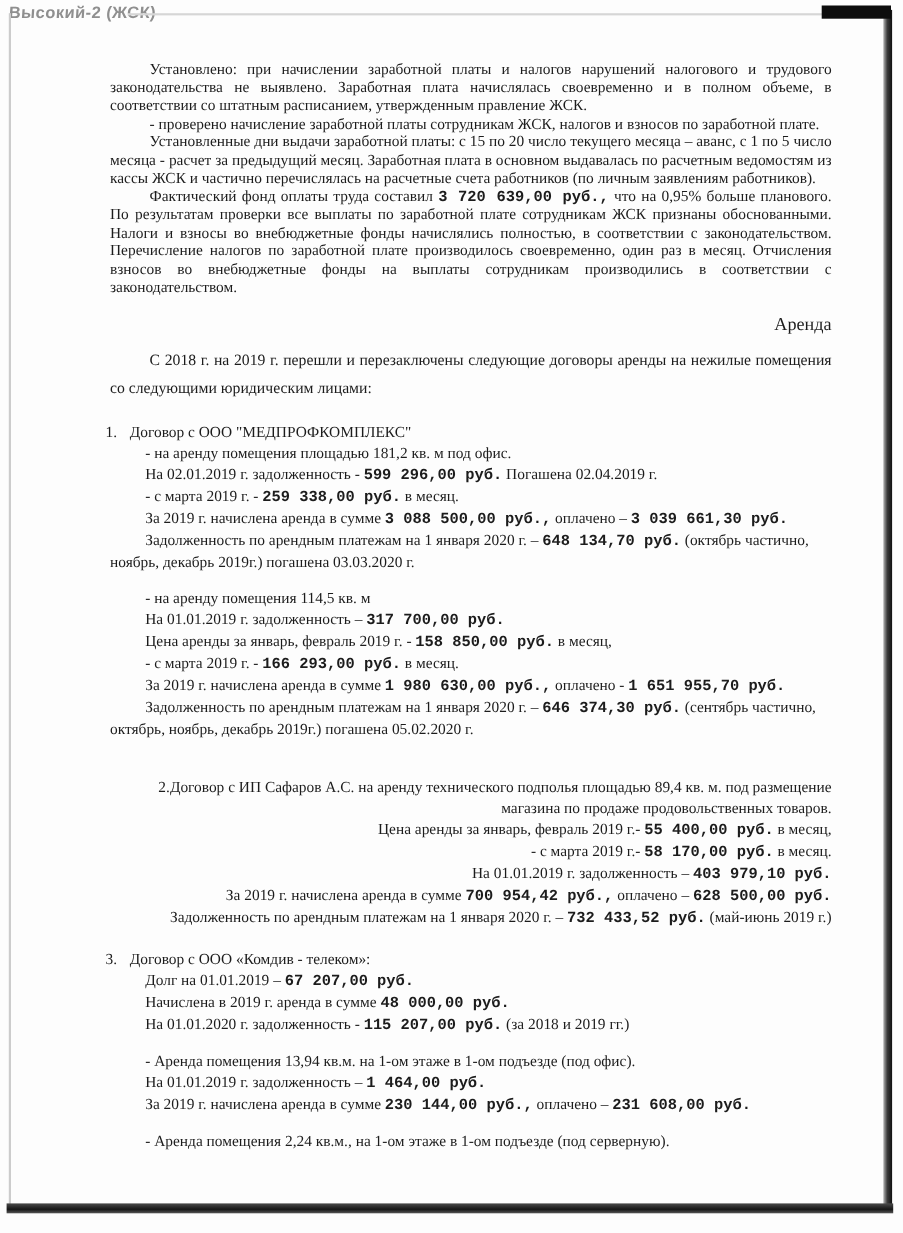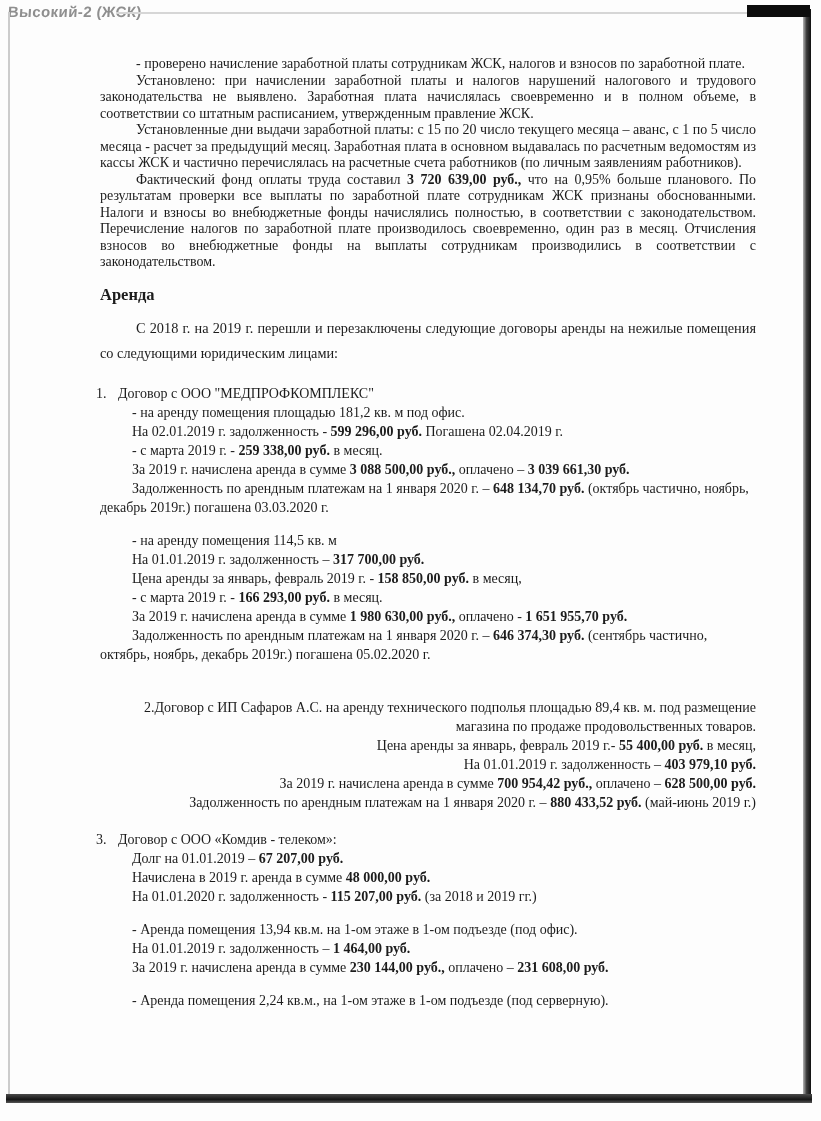--- a/index.html
+++ b/index.html
@@ -20,47 +20,47 @@
   .b-left   { position:absolute; top:12px; left:8px;  width:2px;  height:1084px; background:#cccccc; }
   .b-right  { position:absolute; top:9px;  left:803px; width:8px; height:1088px;
               background:linear-gradient(to right,#b5b5b5,#3c3c3c 45%,#0f0f0f); }
   .b-bottom { position:absolute; top:1094px; left:6px; width:806px; height:9px;
               background:linear-gradient(to bottom,#4a4a4a,#161616 60%,#555555); }
   .corner   { position:absolute; top:5px; left:747px; width:63px; height:12px; background:#0d0d0d; }
 
   .content { position:absolute; top:56px; left:100px; width:656px; }
 
   .para { margin:0; font-size:14px; line-height:16.5px; text-align:justify; text-indent:36px; }
-  .heading { margin:14px 0 11px 0; text-align:left; font-size:16.5px; font-weight:bold; }
+  .heading { margin:14px 0 11px 0; text-align:right; font-size:16.5px; font-weight:normal; }
   .intro { margin:0 0 18px 0; font-size:14.3px; line-height:25px; text-indent:36px; text-align:justify;font-family:Liberation Serif, serif; }
 
   .contract { font-size:14px; line-height:19px; }
   .contract.second { margin-top:34px;text-align:right; }
   .contract.third  { margin-top:18px; }
   .ctitle { text-indent:0; }
   .cnum { display:inline-block; min-width:22px; margin-left:-4px; }
   .cline { text-indent:32px; }
   .gap { height:14px; }
-  .b { font-weight:bold; }
+  .b { font-weight:bold;font-family:Liberation Mono, monospace; }
 </style>
 </head>
 <body>
 
 <div class="scan">
   <div class="page-label">Высокий-2 (ЖСК)</div>
 
   <div class="b-top"></div>
   <div class="b-left"></div>
   <div class="b-right"></div>
   <div class="b-bottom"></div>
   <div class="corner"></div>
 
   <div class="content">
+    <p class="para"><span>Установлено: при начислении заработной платы и налогов нарушений налогового и трудового законодательства не выявлено. Заработная плата начислялась своевременно и в полном объеме, в соответствии со штатным расписанием, утвержденным правление ЖСК.</span></p>
     <p class="para"><span>- проверено начисление заработной платы сотрудникам ЖСК, налогов и взносов по заработной плате.</span></p>
-    <p class="para"><span>Установлено: при начислении заработной платы и налогов нарушений налогового и трудового законодательства не выявлено. Заработная плата начислялась своевременно и в полном объеме, в соответствии со штатным расписанием, утвержденным правление ЖСК.</span></p>
     <p class="para"><span>Установленные дни выдачи заработной платы: с 15 по 20 число текущего месяца – аванс,  с 1 по 5 число месяца - расчет за предыдущий месяц. Заработная плата в основном выдавалась по расчетным ведомостям из кассы ЖСК и  частично перечислялась на расчетные счета работников (по личным заявлениям работников).</span></p>
     <p class="para"><span>Фактический фонд оплаты труда составил </span><span class="b">3 720 639,00 руб.,</span><span> что на 0,95% больше планового. По результатам проверки все выплаты по заработной плате сотрудникам ЖСК признаны обоснованными. Налоги и взносы во внебюджетные фонды начислялись полностью, в соответствии с законодательством. Перечисление налогов по заработной плате производилось своевременно, один раз в месяц. Отчисления взносов во внебюджетные фонды на выплаты сотрудникам производились в соответствии с законодательством.</span></p>
 
     <h2 class="heading">Аренда</h2>
 
     <p class="intro"><span>С 2018 г. на 2019 г. перешли и перезаключены следующие договоры аренды на нежилые помещения со следующими юридическим лицами:</span></p>
 
     <div class="contract">
       <div class="ctitle">
         <span class="cnum">1.</span><span><span>Договор с ООО "МЕДПРОФКОМПЛЕКС"</span></span>
@@ -77,23 +77,24 @@
       <div class="cline"><span>- с марта 2019 г. - </span><span class="b">166 293,00 руб.</span><span> в месяц.</span></div>
       <div class="cline"><span>За 2019 г. начислена аренда в сумме </span><span class="b">1 980 630,00 руб.,</span><span> оплачено - </span><span class="b">1 651 955,70 руб.</span></div>
       <div class="cline"><span>Задолженность по арендным платежам на 1 января 2020 г. – </span><span class="b">646 374,30 руб.</span><span> (сентябрь частично, октябрь, ноябрь, декабрь 2019г.) погашена 05.02.2020 г.</span></div>
     </div>
 
     <div class="contract second">
       <div class="ctitle">
         <span class="cnum">2.</span><span><span>Договор с ИП Сафаров А.С. на аренду технического подполья площадью 89,4 кв. м. под размещение магазина по продаже продовольственных товаров.</span></span>
       </div>
       <div class="cline"><span>Цена аренды за январь, февраль 2019 г.- </span><span class="b">55 400,00 руб.</span><span> в месяц,</span></div>
+      <div class="cline"><span>- с марта 2019 г.- </span><span class="b">58 170,00 руб.</span><span> в месяц.</span></div>
       <div class="cline"><span>На 01.01.2019 г. задолженность – </span><span class="b">403 979,10 руб.</span></div>
       <div class="cline"><span>За 2019 г. начислена аренда в сумме </span><span class="b">700 954,42 руб.,</span><span> оплачено – </span><span class="b">628 500,00 руб.</span></div>
-      <div class="cline"><span>Задолженность по арендным платежам на 1 января 2020 г. – </span><span class="b">880 433,52 руб.</span><span> (май-июнь 2019 г.)</span></div>
+      <div class="cline"><span>Задолженность по арендным платежам на 1 января 2020 г. – </span><span class="b">732 433,52 руб.</span><span> (май-июнь 2019 г.)</span></div>
     </div>
 
     <div class="contract third">
       <div class="ctitle">
         <span class="cnum">3.</span><span><span>Договор с ООО «Комдив - телеком»:</span></span>
       </div>
       <div class="cline"><span>Долг на 01.01.2019 – </span><span class="b">67 207,00 руб.</span></div>
       <div class="cline"><span>Начислена в 2019 г. аренда в сумме </span><span class="b">48 000,00 руб.</span></div>
       <div class="cline"><span>На 01.01.2020 г. задолженность  - </span><span class="b">115 207,00 руб.</span><span> (за 2018 и 2019 гг.)</span></div>
       <div class="gap"></div>

